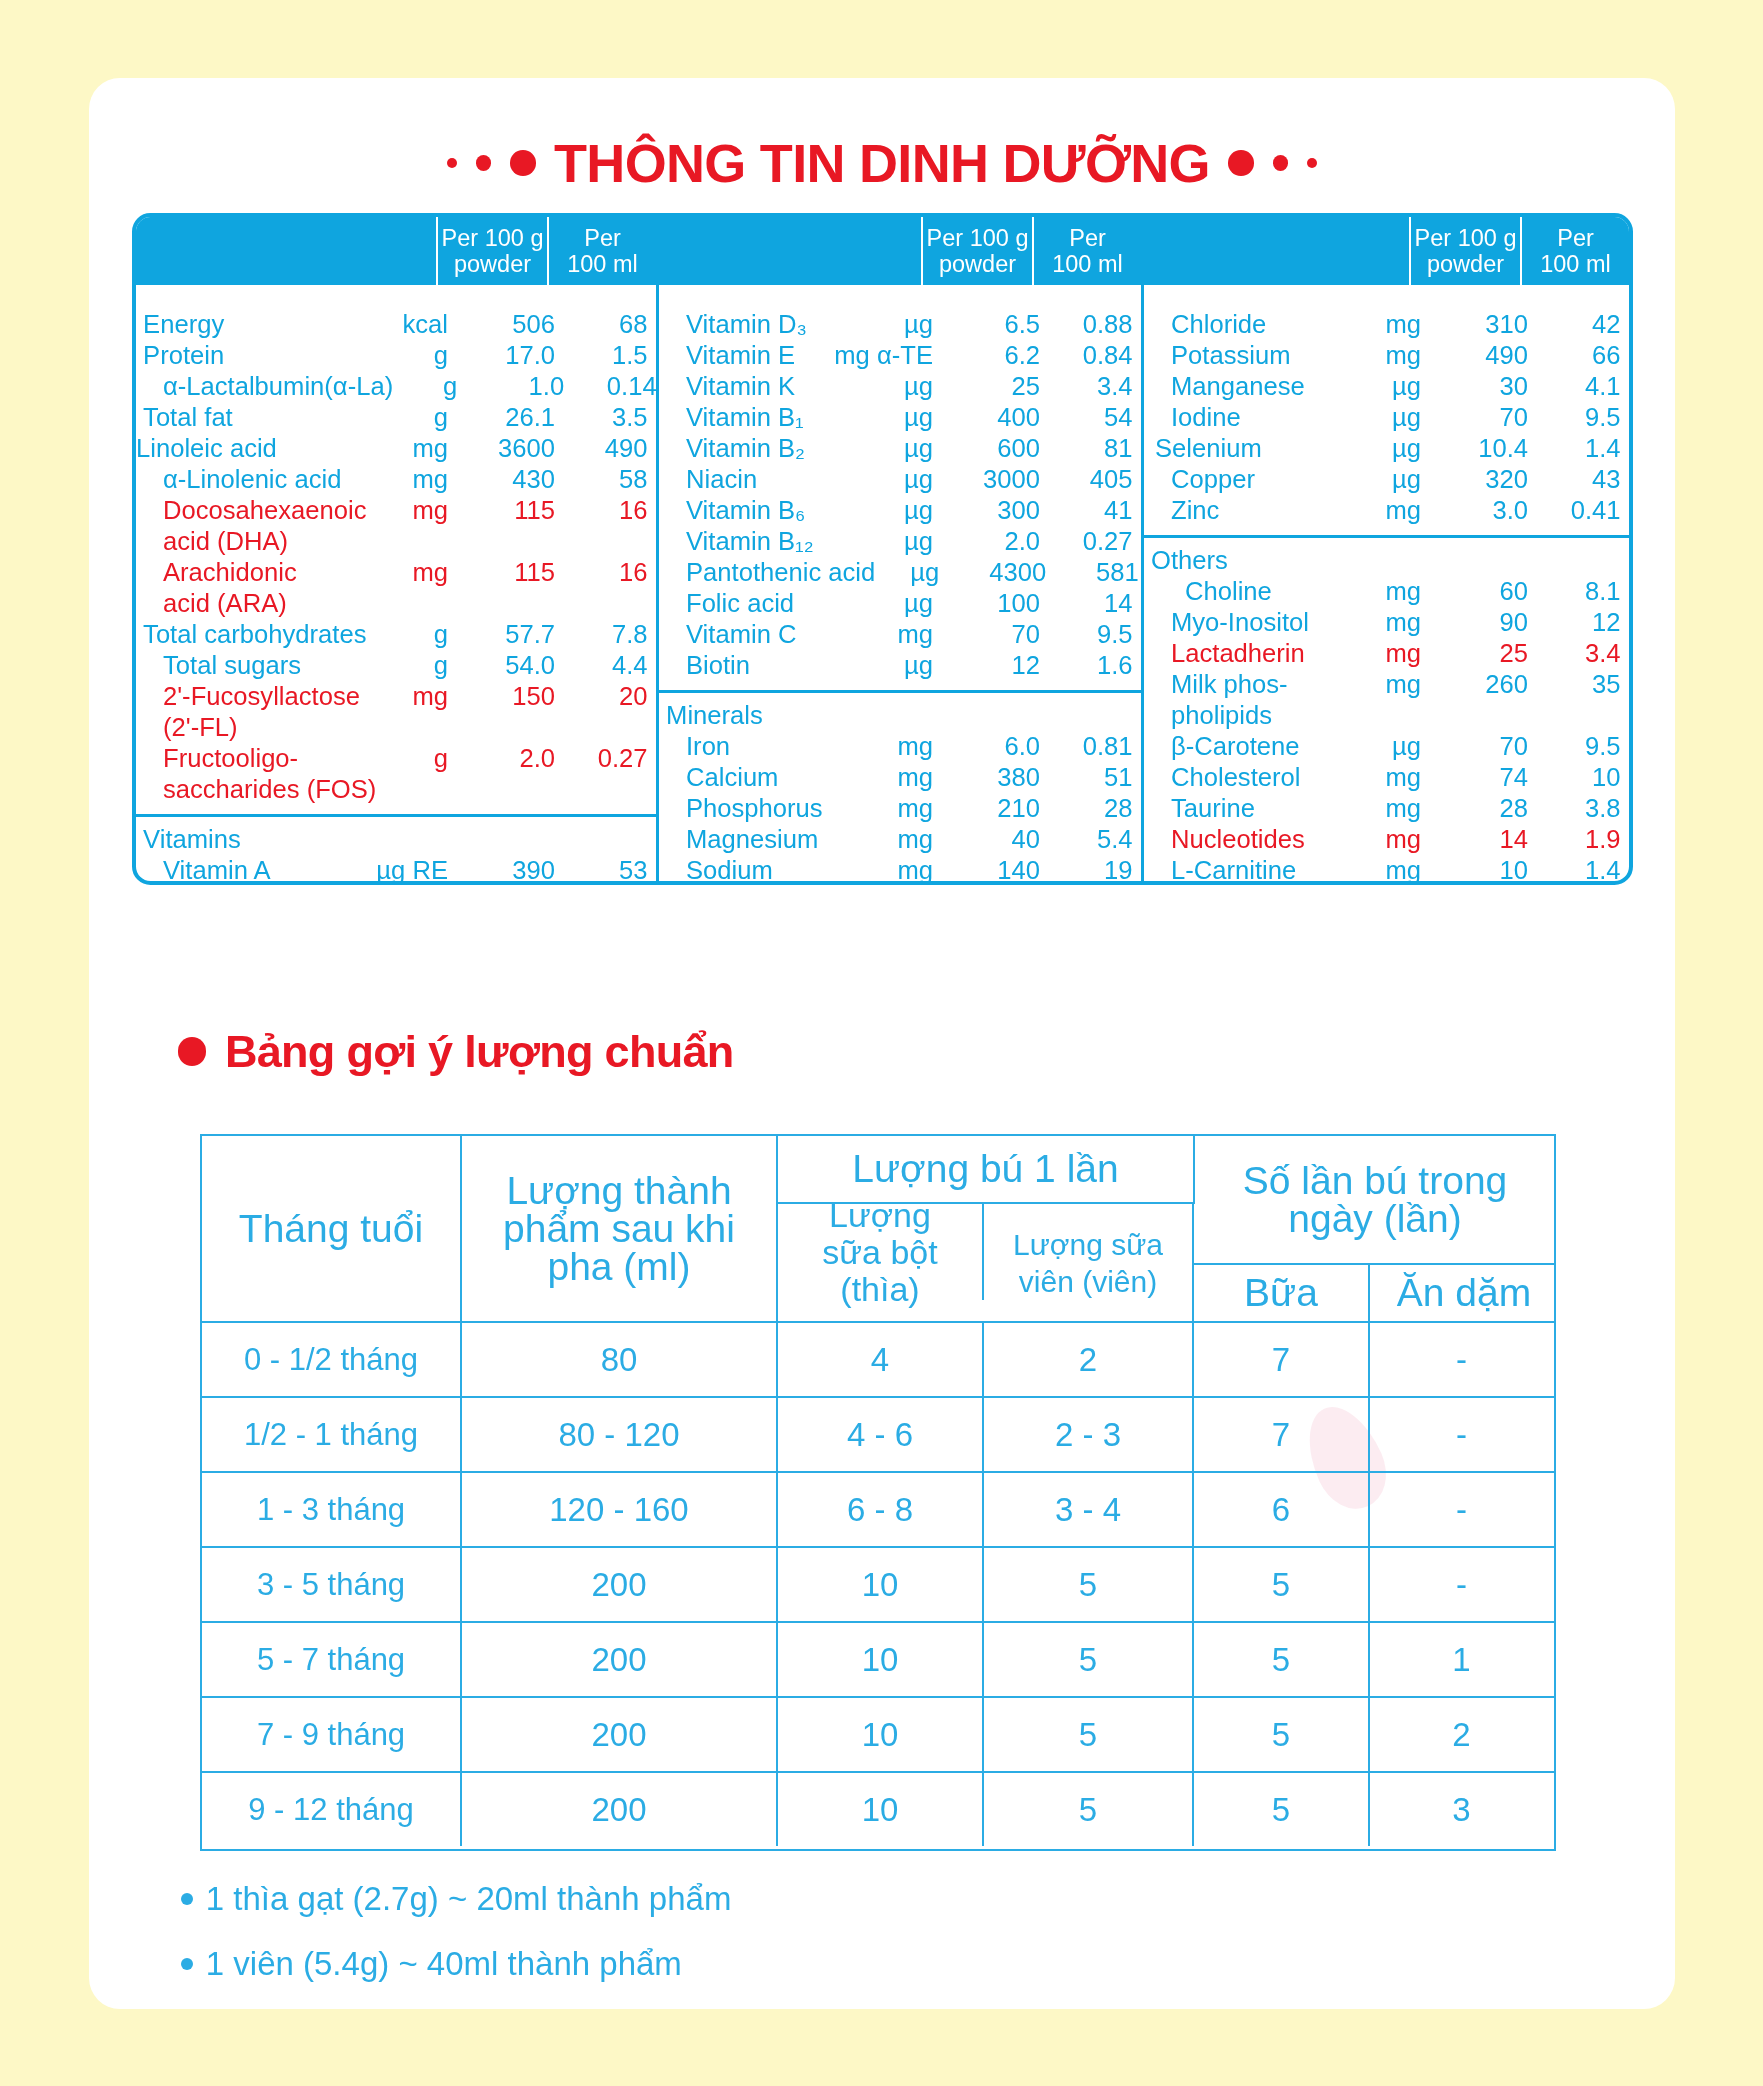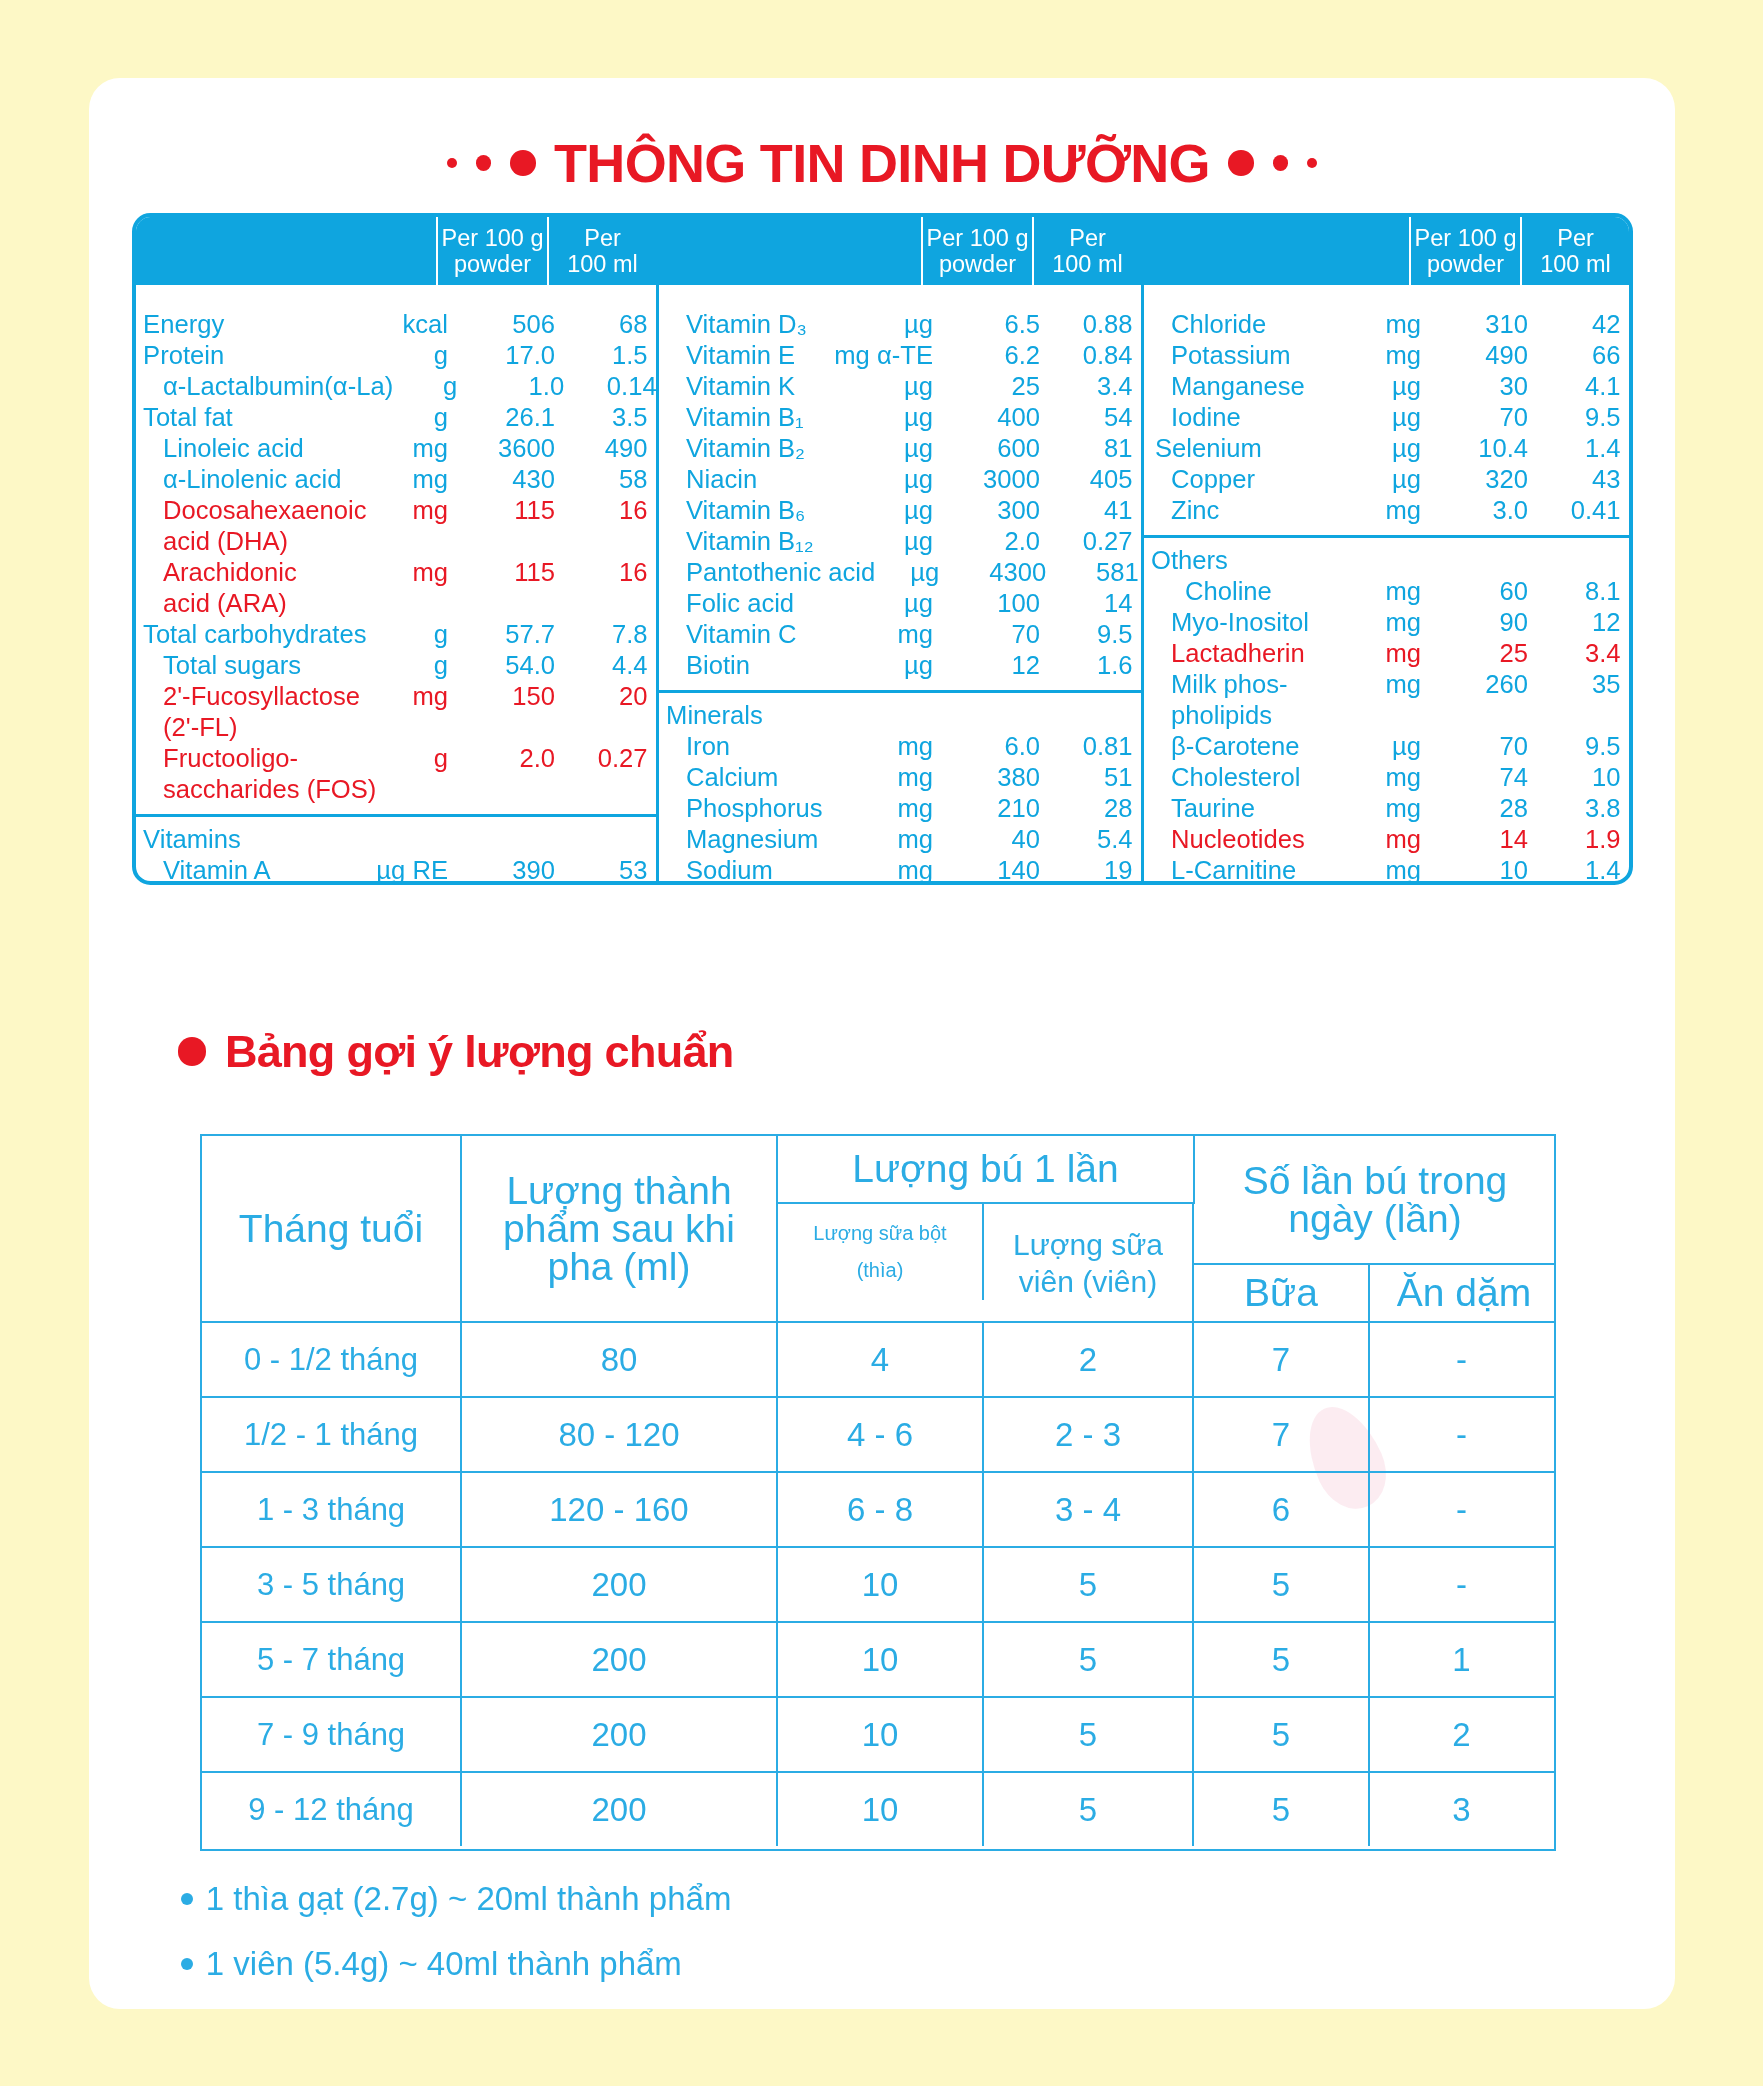--- a/index.html
+++ b/index.html
@@ -43,21 +43,21 @@
   .sec2-head{position:absolute;left:89px;top:931px;height:85px;display:flex;align-items:center;gap:18.5px;}
   .sec2-bullet{width:28.4px;height:28.4px;border-radius:50%;background:var(--red);}
   .sec2-title{color:var(--red);font-size:45px;font-weight:bold;letter-spacing:-0.7px;}
   
   .ftable{position:absolute;left:111px;top:1056px;width:1356px;height:717px;border:2.1px solid var(--blue2);color:var(--blue2);}
   .fhead{position:relative;height:185px;}
   .hcell{position:absolute;display:flex;align-items:center;justify-content:center;text-align:center;font-size:39px;line-height:38px;}
   .hc1{left:0;top:0;width:260px;height:185px;border-right:2.1px solid var(--blue2);}
   .hc2{left:260px;top:0;width:316px;height:185px;border-right:2.1px solid var(--blue2);padding:0 21.3px;}
   .hg1{left:576px;top:0;width:417px;height:68px;border-bottom:2.1px solid var(--blue2);border-right:2.1px solid var(--blue2);}
-  .hs1{left:576px;top:68px;width:206px;height:96px;border-right:2.1px solid var(--blue2);padding:0 29px;font-size:20px;line-height:37px;}
+  .hs1{left:576px;top:68px;width:206px;height:96px;border-right:2.1px solid var(--blue2);padding:0 29px;font-size:34px;line-height:37px;}
   .hs2{left:782px;top:68px;width:210px;height:117px;border-right:2.1px solid var(--blue2);padding:0 17px;font-size:30px;line-height:37px;}
   .hg2{left:992px;top:0;width:362px;height:129px;border-bottom:2.1px solid var(--blue2);padding:0 21.3px;}
   .hs3{left:992px;top:129px;width:176px;height:56px;border-right:2.1px solid var(--blue2);}
   .hs4{left:1169px;top:129px;width:186px;height:56px;}
   .frow{display:grid;grid-template-columns:260px 316px 206px 210px 176px 183px;height:75px;border-top:2.1px solid var(--blue2);}
   .fcell{display:flex;align-items:center;justify-content:center;font-size:33px;border-right:2.1px solid var(--blue2);white-space:nowrap;}
   .fcell:first-child{font-size:31px;}
   .fcell:last-child{border-right:none;}
   
   .notes{position:absolute;left:92px;top:1788px;}
@@ -161,21 +161,21 @@
               <span>g</span>
             </span>
             <span class="ncell v1">
               <span>26.1</span>
             </span>
             <span class="ncell v2">
               <span>3.5</span>
             </span>
           </div>
           <div class="nrow">
-            <span class="nname" style="padding-left: 27px;">Linoleic acid</span>
+            <span class="nname" style="">Linoleic acid</span>
             <span class="ncell u">
               <span>mg</span>
             </span>
             <span class="ncell v1">
               <span>3600</span>
             </span>
             <span class="ncell v2">
               <span>490</span>
             </span>
           </div>

